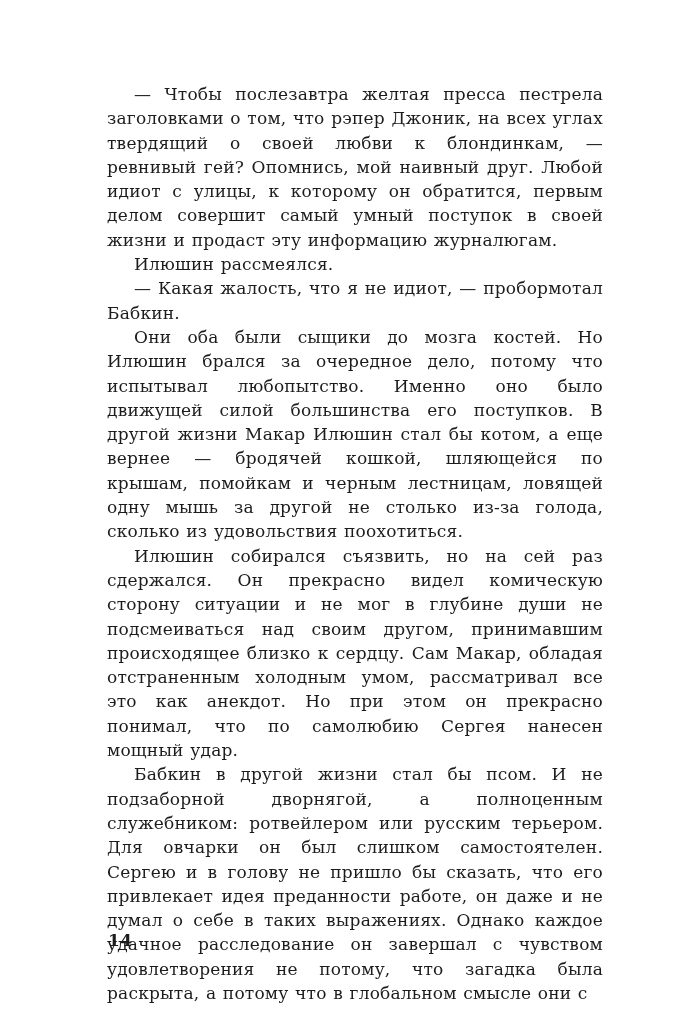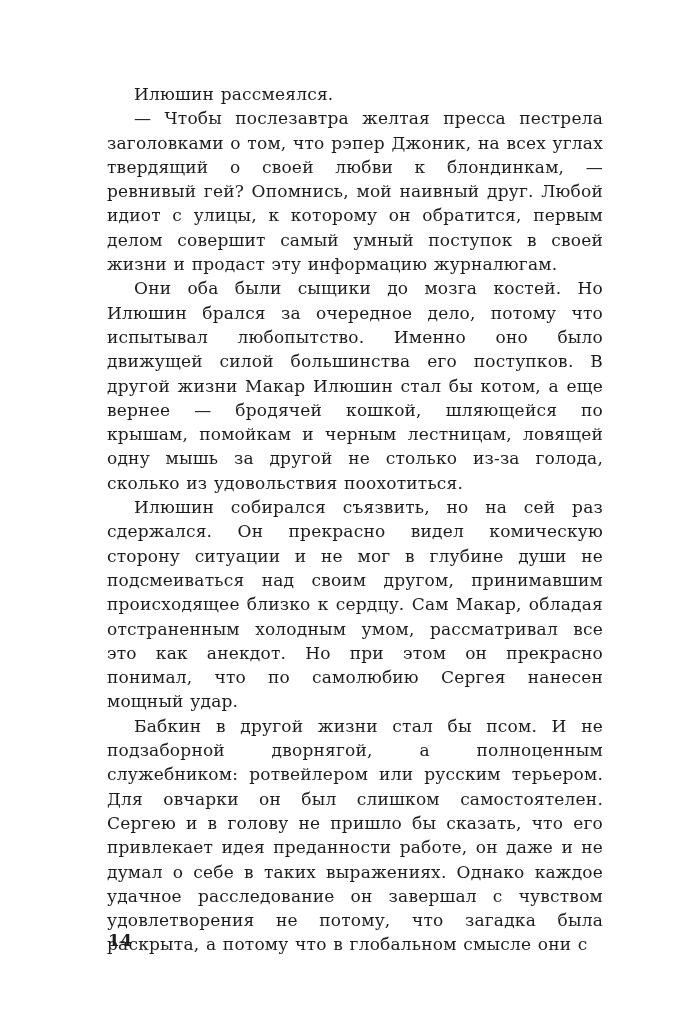--- a/index.html
+++ b/index.html
@@ -47,22 +47,23 @@
     letter-spacing: 0.5px;
     color: #1c1c1c;
   }
 </style>
 </head>
 <body>
 
 <div class="book-page">
 
   <div class="text-block">
+    <p>— Чтобы послезавтра желтая пресса пестрела заголовками о том, что рэпер Джоник, на всех углах твердящий о своей любви к блондинкам, — ревнивый гей? Опомнись, мой наивный друг. Любой идиот с улицы, к которому он обратится, первым делом совершит самый умный поступок в своей жизни и продаст эту информацию журналюгам.</p>
     <p>Илюшин рассмеялся.</p>
-    <p>— Чтобы послезавтра желтая пресса пестрела заголовками о том, что рэпер Джоник, на всех углах твердящий о своей любви к блондинкам, — ревнивый гей? Опомнись, мой наивный друг. Любой идиот с улицы, к которому он обратится, первым делом совершит самый умный поступок в своей жизни и продаст эту информацию журналюгам.</p>
+    <p>— Какая жалость, что я не идиот, — пробормотал Бабкин.</p>
     <p>Они оба были сыщики до мозга костей. Но Илюшин брался за очередное дело, потому что испытывал любопытство. Именно оно было движущей силой большинства его поступков. В другой жизни Макар Илюшин стал бы котом, а еще вернее — бродячей кошкой, шляющейся по крышам, помойкам и черным лестницам, ловящей одну мышь за другой не столько из-за голода, сколько из удовольствия поохотиться.</p>
     <p>Илюшин собирался съязвить, но на сей раз сдержался. Он прекрасно видел комическую сторону ситуации и не мог в глубине души не подсмеиваться над своим другом, принимавшим происходящее близко к сердцу. Сам Макар, обладая отстраненным холодным умом, рассматривал все это как анекдот. Но при этом он прекрасно понимал, что по самолюбию Сергея нанесен мощный удар.</p>
     <p>Бабкин в другой жизни стал бы псом. И не подзаборной дворнягой, а полноценным служебником: ротвейлером или русским терьером. Для овчарки он был слишком самостоятелен. Сергею и в голову не пришло бы сказать, что его привлекает идея преданности работе, он даже и не думал о себе в таких выражениях. Однако каждое удачное расследование он завершал с чувством удовлетворения не потому, что загадка была раскрыта, а потому что в глобальном смысле они с</p>
   </div>
 
   <div class="page-number">14</div>
 
 </div>
 
 </body></html>

